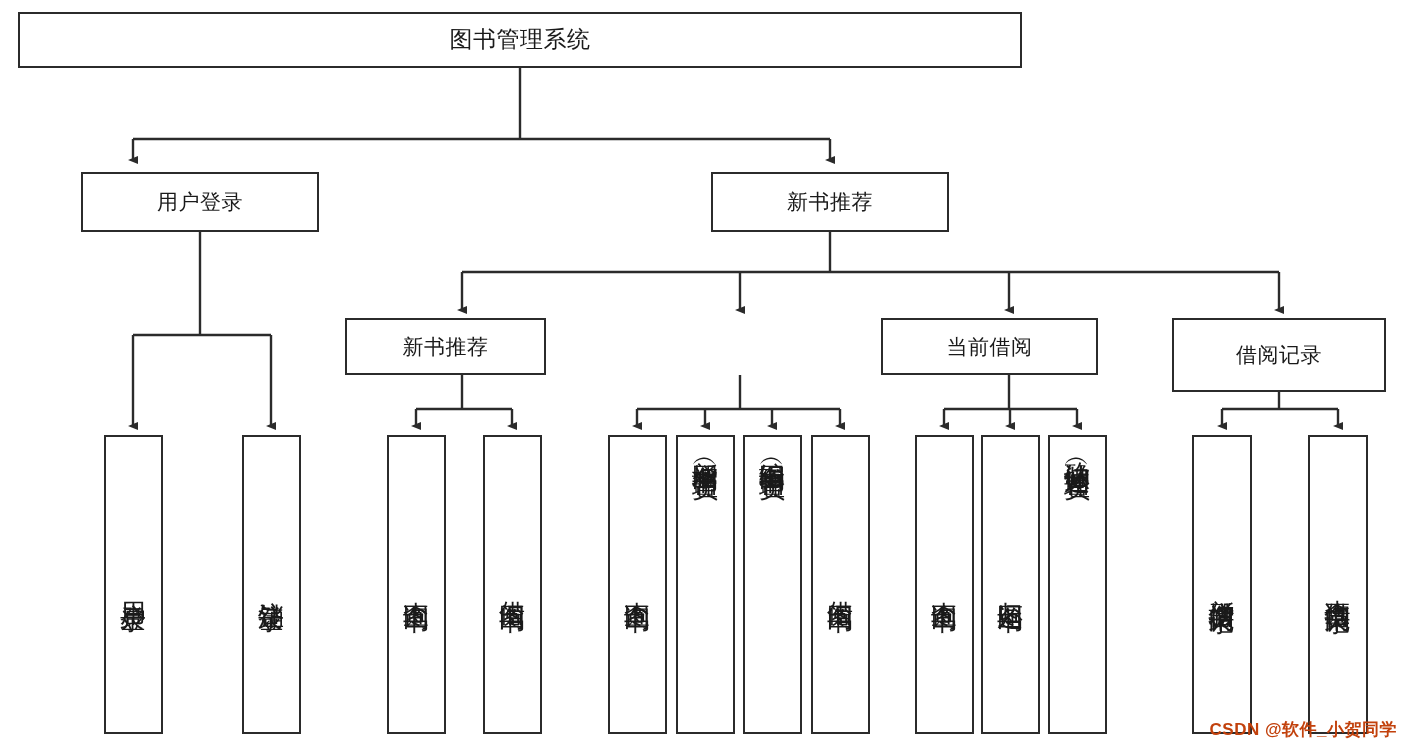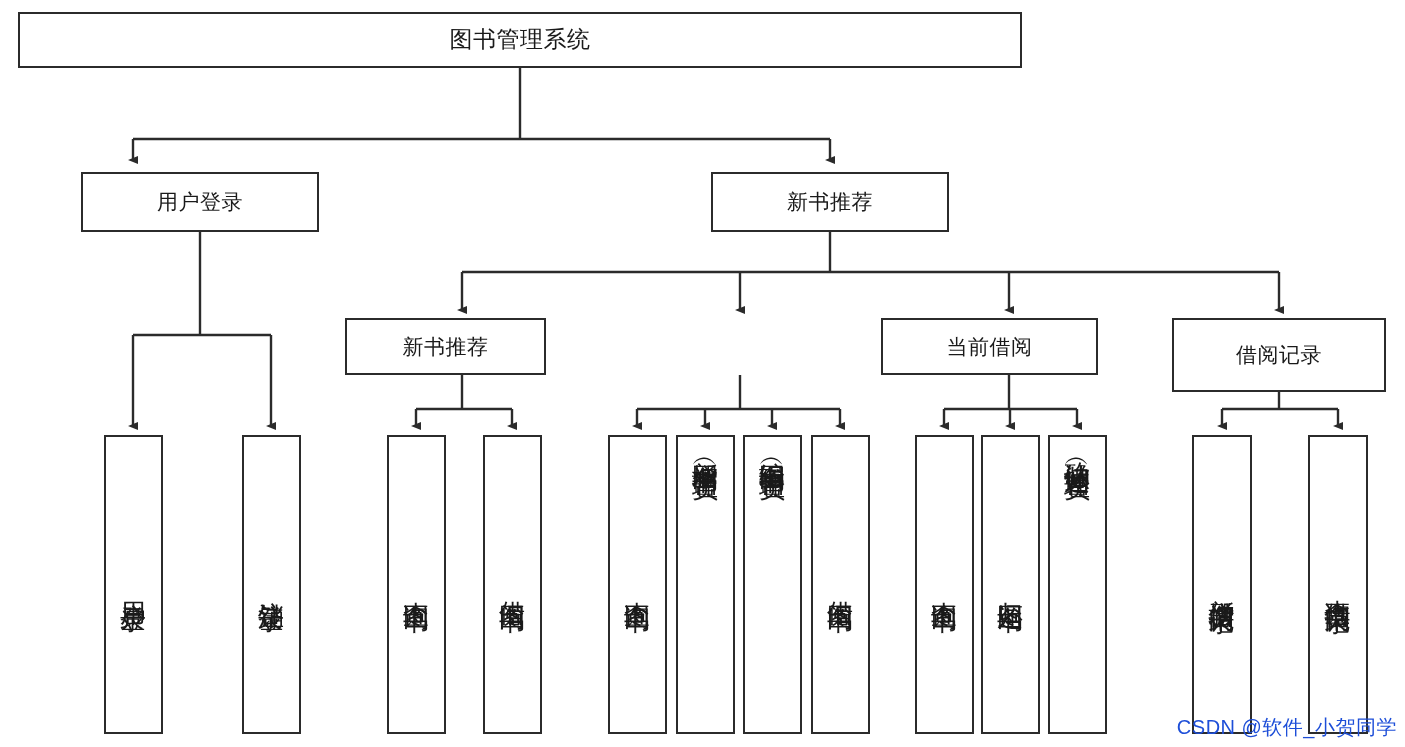--- a/index.html
+++ b/index.html
@@ -62,24 +62,25 @@
     align-items: center;
     padding-top: 0;
   }
   #root-node .label {
     font-size: 23px;
   }
   #watermark {
     position: absolute;
     right: 8px;
     bottom: 6px;
-    font-size: 20px;
-    color: #1d4ed8;
+    font-size: 17px;
+    color: #c2410c;
     letter-spacing: 0.5px;
     white-space: nowrap;
+    font-weight: bold;
   }
 </style>
 </head>
 <body>
 
 <div id="canvas">
 
   <svg id="wires" viewBox="0 0 1405 747">
     <defs>
       <marker id="arrow" markerWidth="10" markerHeight="10" refX="4" refY="5" orient="auto" markerUnits="userSpaceOnUse">

